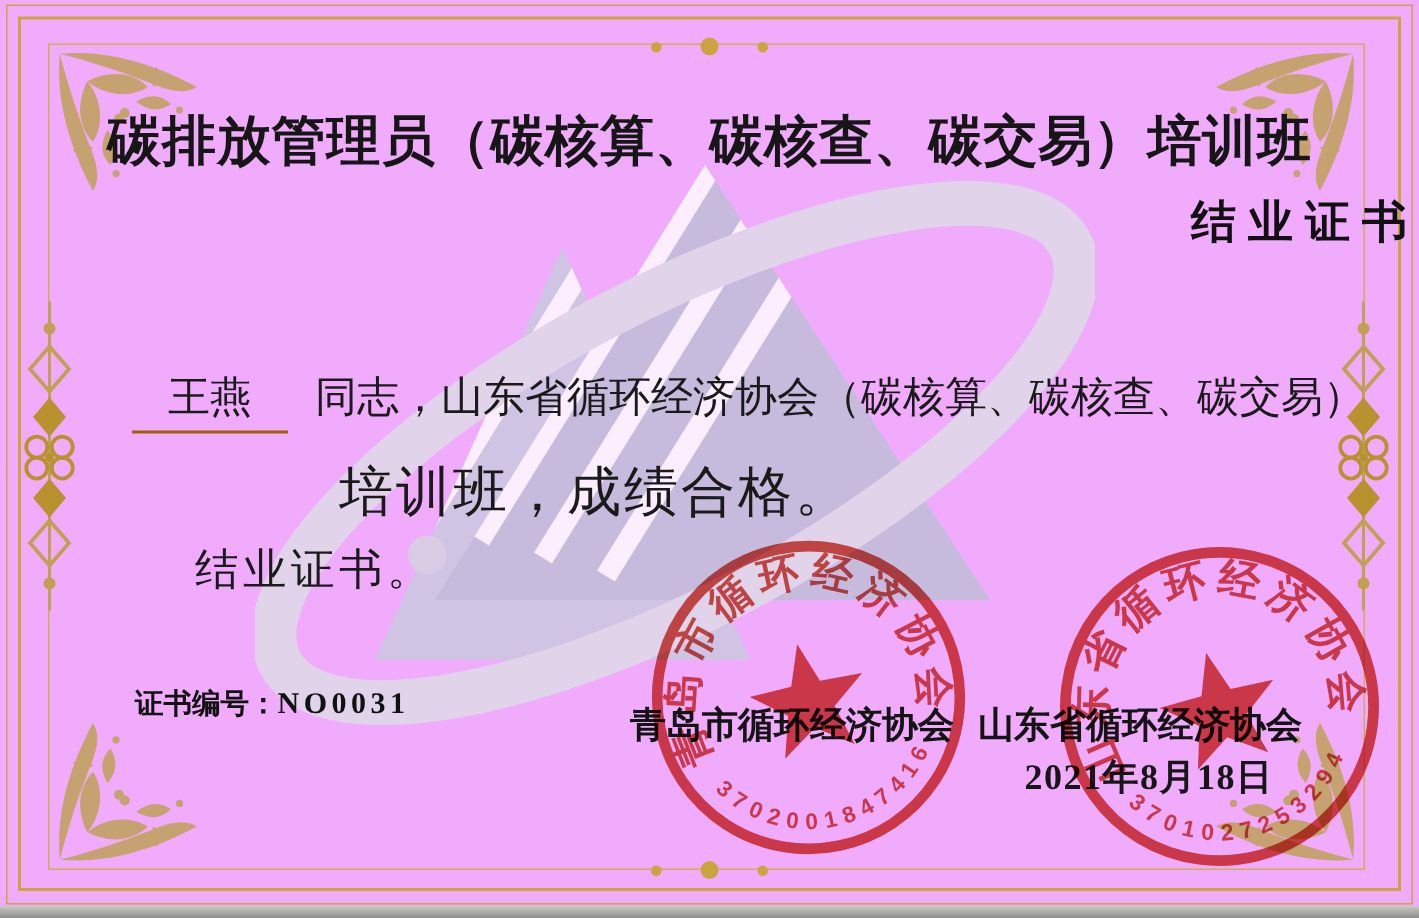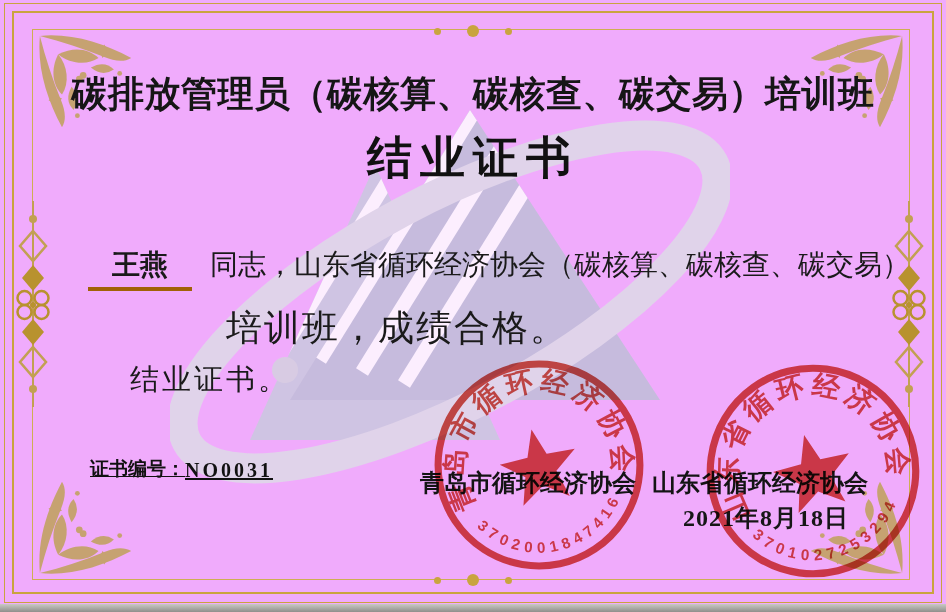--- a/index.html
+++ b/index.html
@@ -27,42 +27,42 @@
   .dots .small{width:7px;height:7px;}
   .dots .big{width:12px;height:12px;}
   
   .watermark{position:absolute;left:170px;top:40px;width:560px;height:470px;opacity:.8;}
   
   .title{
     position:absolute;top:70px;left:0;right:0;text-align:center;
     font-size:36px;font-weight:bold;color:#161616;letter-spacing:.5px;
   }
   .subtitle{
-    position:absolute;top:128px;left:0;right:0;text-align:center;
-    font-size:45px;font-weight:bold;color:#111;letter-spacing:8px;
+    position:absolute;top:128px;left:0;right:0;text-align:right;
+    font-size:30px;font-weight:bold;color:#111;letter-spacing:8px;
   }
   .body-line1{
     position:absolute;top:246px;left:88px;
     font-family:"Liberation Serif",serif;font-size:28px;color:#1a1a1a;white-space:nowrap;
   }
   .name{
     display:inline-block;min-width:92px;text-align:center;
-    border-bottom:4px solid #a16207;padding:0 6px 3px;margin-right:18px;
-    font-weight:bold;
+    border-bottom:2px solid #a16207;padding:0 6px 3px;margin-right:18px;
+    font-weight:normal;
   }
   .body-line2{
     position:absolute;top:304px;left:226px;
     font-family:"Liberation Serif",serif;font-size:36px;color:#1a1a1a;letter-spacing:2px;
   }
   .issue{
     position:absolute;top:360px;left:130px;
     font-family:"Liberation Serif",serif;font-size:29px;color:#1a1a1a;letter-spacing:3px;
   }
   .certno{
-    position:absolute;top:456px;left:90px;display:flex;align-items:flex-end;color:#111;text-decoration:underline;
+    position:absolute;top:456px;left:90px;display:flex;align-items:center;color:#111;
   }
   .certno .lbl{font-size:19px;font-weight:bold;font-family:"Liberation Serif",serif;}
   .certno .val{font-family:"Liberation Serif",serif;font-size:20px;font-weight:bold;letter-spacing:3px;}
   .orgs{
     position:absolute;top:467px;left:420px;display:flex;gap:16px;white-space:nowrap;
     font-size:24px;font-weight:bold;color:#141414;
   }
   .date{
     position:absolute;top:502px;left:660px;width:212px;text-align:center;
     font-family:"Liberation Serif",serif;font-size:24px;font-weight:bold;color:#161616;letter-spacing:1px;

